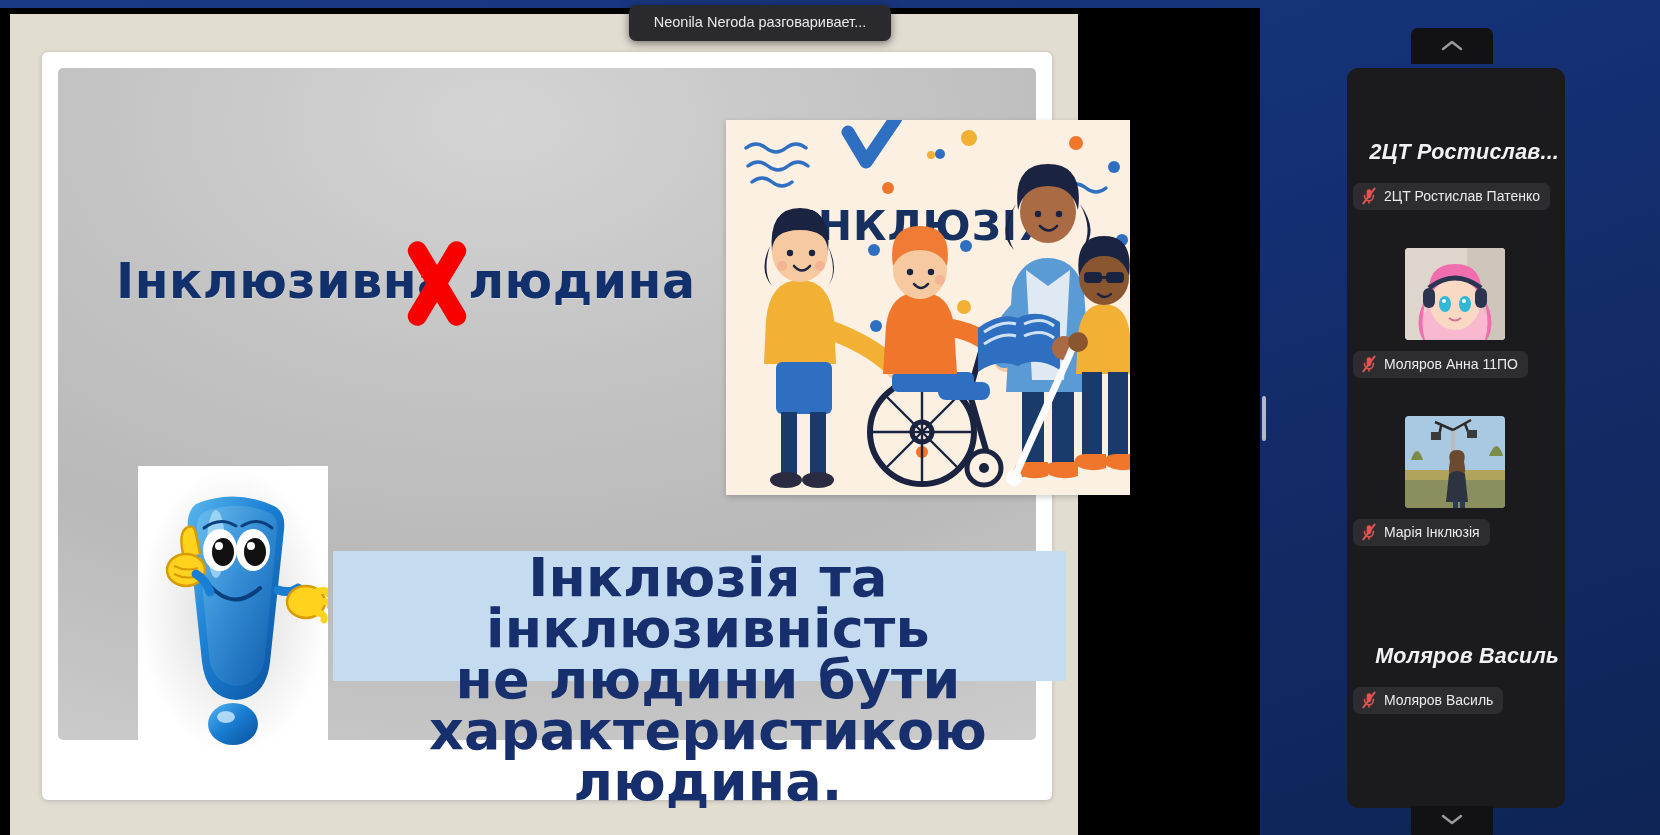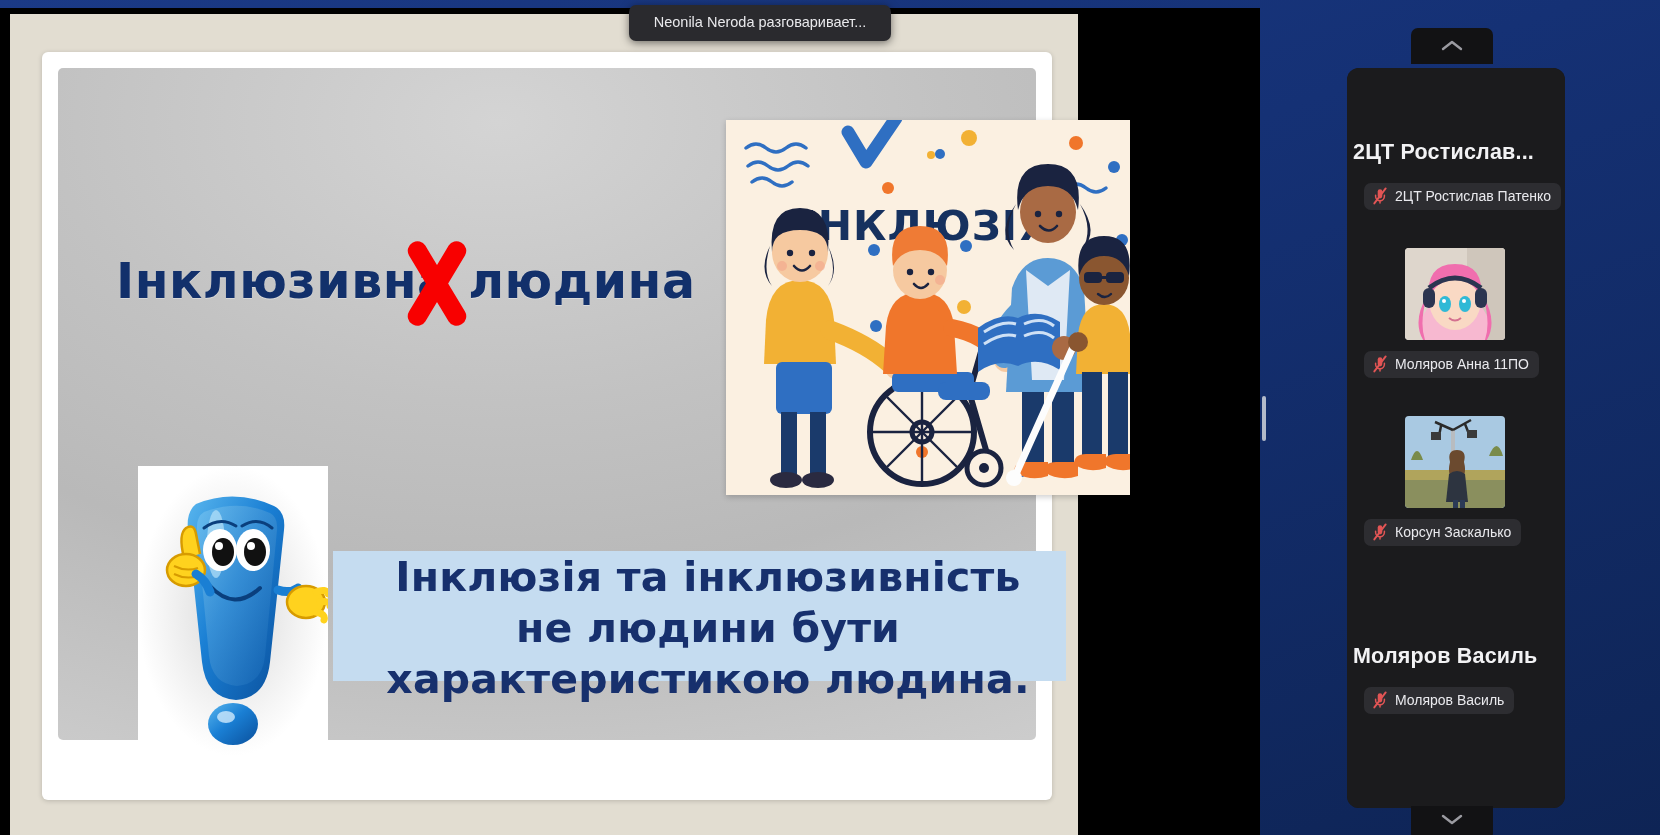--- a/index.html
+++ b/index.html
@@ -99,21 +99,21 @@
     position: absolute; left: 275px; top: 483px;
     width: 733px; height: 130px;
     background: #c5dcf0;
   }
   .quote-text {
     position: absolute; left: 300px; top: 484px;
     width: 700px;
     text-align: center;
     font-family: "DejaVu Sans", sans-serif;
     font-weight: 700;
-    font-size: 41px;
+    font-size: 54px;
     line-height: 51px;
     color: #17306d;
     letter-spacing: .2px;
   }
   .quote-text .ln { display: block; }
 
   
   .tooltip {
     position: absolute; left: 597px; top: 5px;
     padding: 9px 16px 11px 16px;
@@ -157,46 +157,46 @@
   .tile {
     position: relative;
     width: 218px;
     background: #1b1b1d;
   }
   .tile.h-avatar { height: 168px; }
   .tile.h-initials { height: 168px; }
   .tile-initials {
     position: absolute; left: 0; right: 0; top: 50%;
     transform: translateY(-50%);
-    text-align: left;
+    text-align: right;
     color: #f2f2f4;
     font-weight: 700;
     font-size: 21.5px;
     letter-spacing: .2px;
     white-space: nowrap;
     overflow: hidden;
     padding: 0 6px;
+    font-style: italic;
   }
   .tile-photo {
     position: absolute; left: 58px; top: 12px;
     width: 100px; height: 92px;
     border-radius: 4px;
     overflow: hidden;
     background: #3a3a3e;
   }
   .tile-photo svg { display: block; width: 100%; height: 100%; }
 
   .nameplate {
     position: absolute; left: 6px; bottom: 26px;
     display: flex; align-items: center; gap: 7px;
     max-width: 206px;
     padding: 4px 10px 5px 8px;
     background: rgba(48,48,52,.88);
     border-radius: 7px;
-    margin-left: 11px;
   }
   .nameplate .nm {
     color: #eaeaee;
     font-size: 14px;
     white-space: nowrap;
     overflow: hidden;
     text-overflow: clip;
   }
   .mic-off { width: 16px; height: 18px; flex: 0 0 16px; }
 
@@ -496,21 +496,21 @@
             <rect x="55" y="84" width="5" height="8" fill="#2b3a57"></rect>
           </svg>
         </div>
         <div class="nameplate">
           <svg class="mic-off" viewBox="0 0 16 18">
             <path d="M8 2.2 a2.3 2.3 0 0 1 2.3 2.3 v4.6 a2.3 2.3 0 0 1 -4.6 0 V4.5 A2.3 2.3 0 0 1 8 2.2 z" fill="#e25555"></path>
             <path d="M3.6 8.2 v1.1 a4.4 4.4 0 0 0 8.8 0 V8.2" stroke="#e25555" stroke-width="1.5" fill="none" stroke-linecap="round"></path>
             <line x1="8" y1="13.7" x2="8" y2="16" stroke="#e25555" stroke-width="1.5" stroke-linecap="round"></line>
             <line x1="2.3" y1="16.4" x2="13.7" y2="1.4" stroke="#e25555" stroke-width="1.9" stroke-linecap="round"></line>
           </svg>
-          <span class="nm">Корсун Заскалько</span>
+          <span class="nm">Марія Інклюзія</span>
         </div>
       </div>
       <div class="tile h-initials">
         <div class="tile-initials">Моляров Василь</div>
         <div class="nameplate">
           <svg class="mic-off" viewBox="0 0 16 18">
             <path d="M8 2.2 a2.3 2.3 0 0 1 2.3 2.3 v4.6 a2.3 2.3 0 0 1 -4.6 0 V4.5 A2.3 2.3 0 0 1 8 2.2 z" fill="#e25555"></path>
             <path d="M3.6 8.2 v1.1 a4.4 4.4 0 0 0 8.8 0 V8.2" stroke="#e25555" stroke-width="1.5" fill="none" stroke-linecap="round"></path>
             <line x1="8" y1="13.7" x2="8" y2="16" stroke="#e25555" stroke-width="1.5" stroke-linecap="round"></line>
             <line x1="2.3" y1="16.4" x2="13.7" y2="1.4" stroke="#e25555" stroke-width="1.9" stroke-linecap="round"></line>

